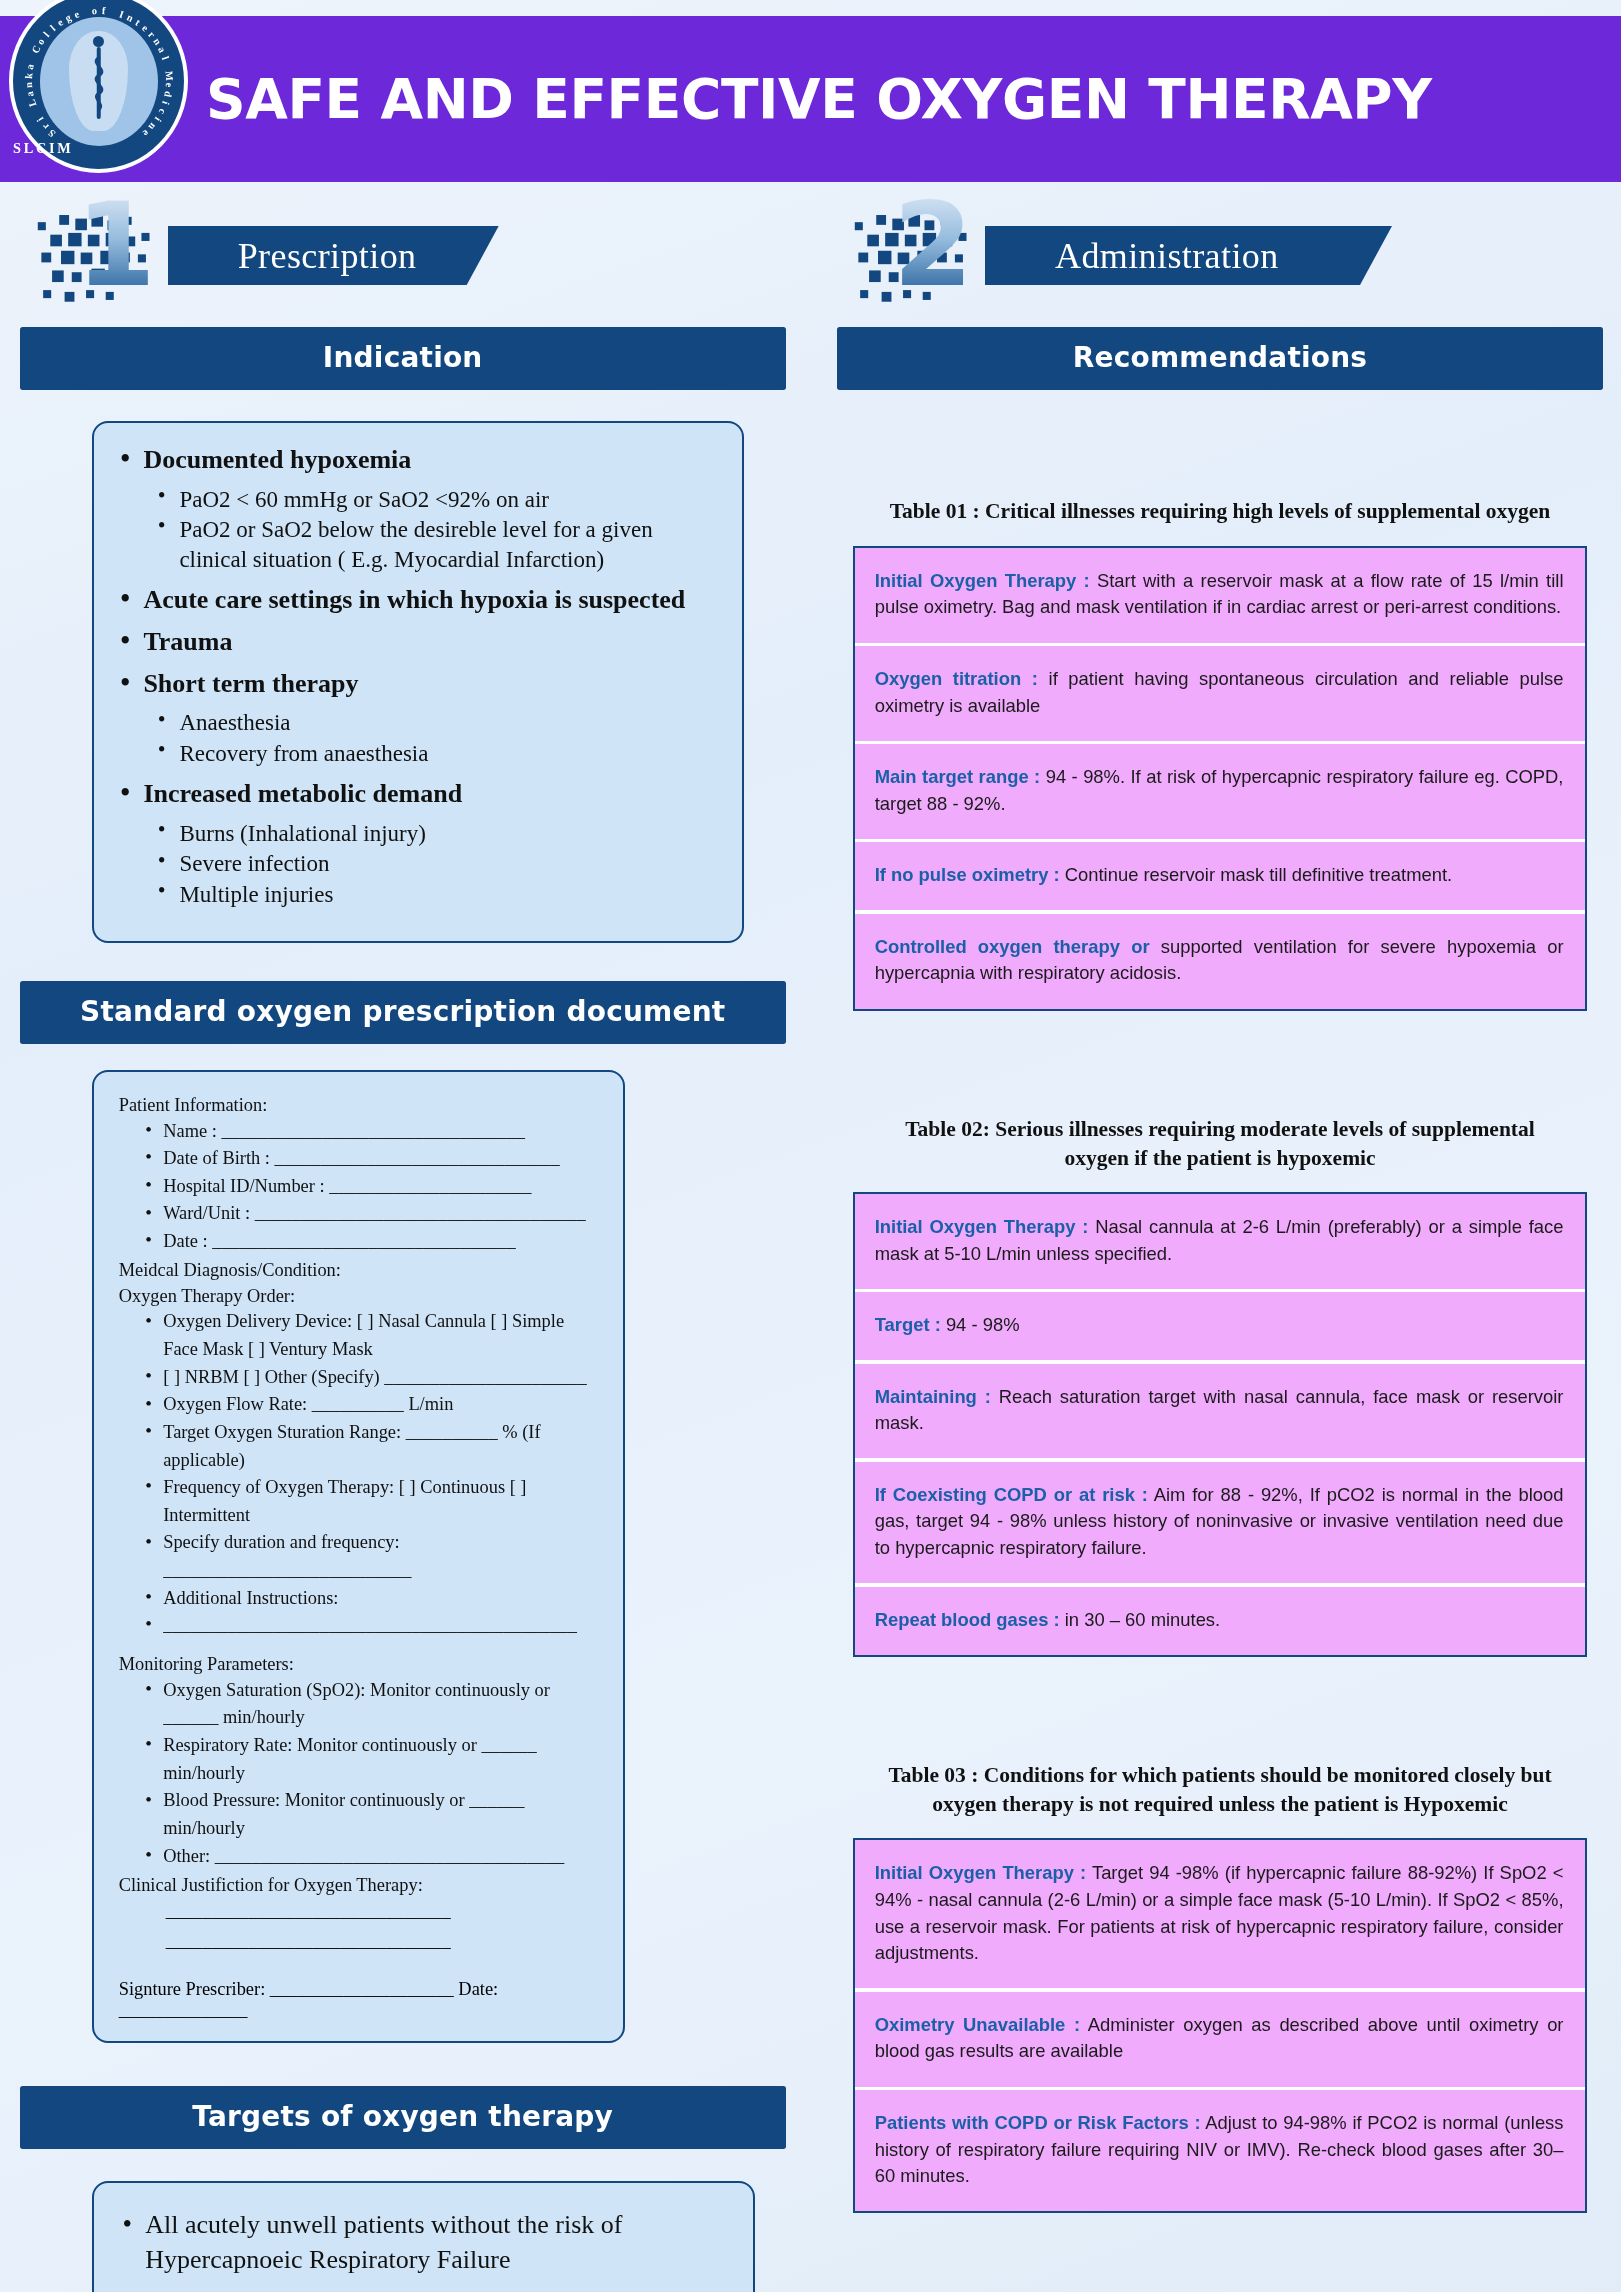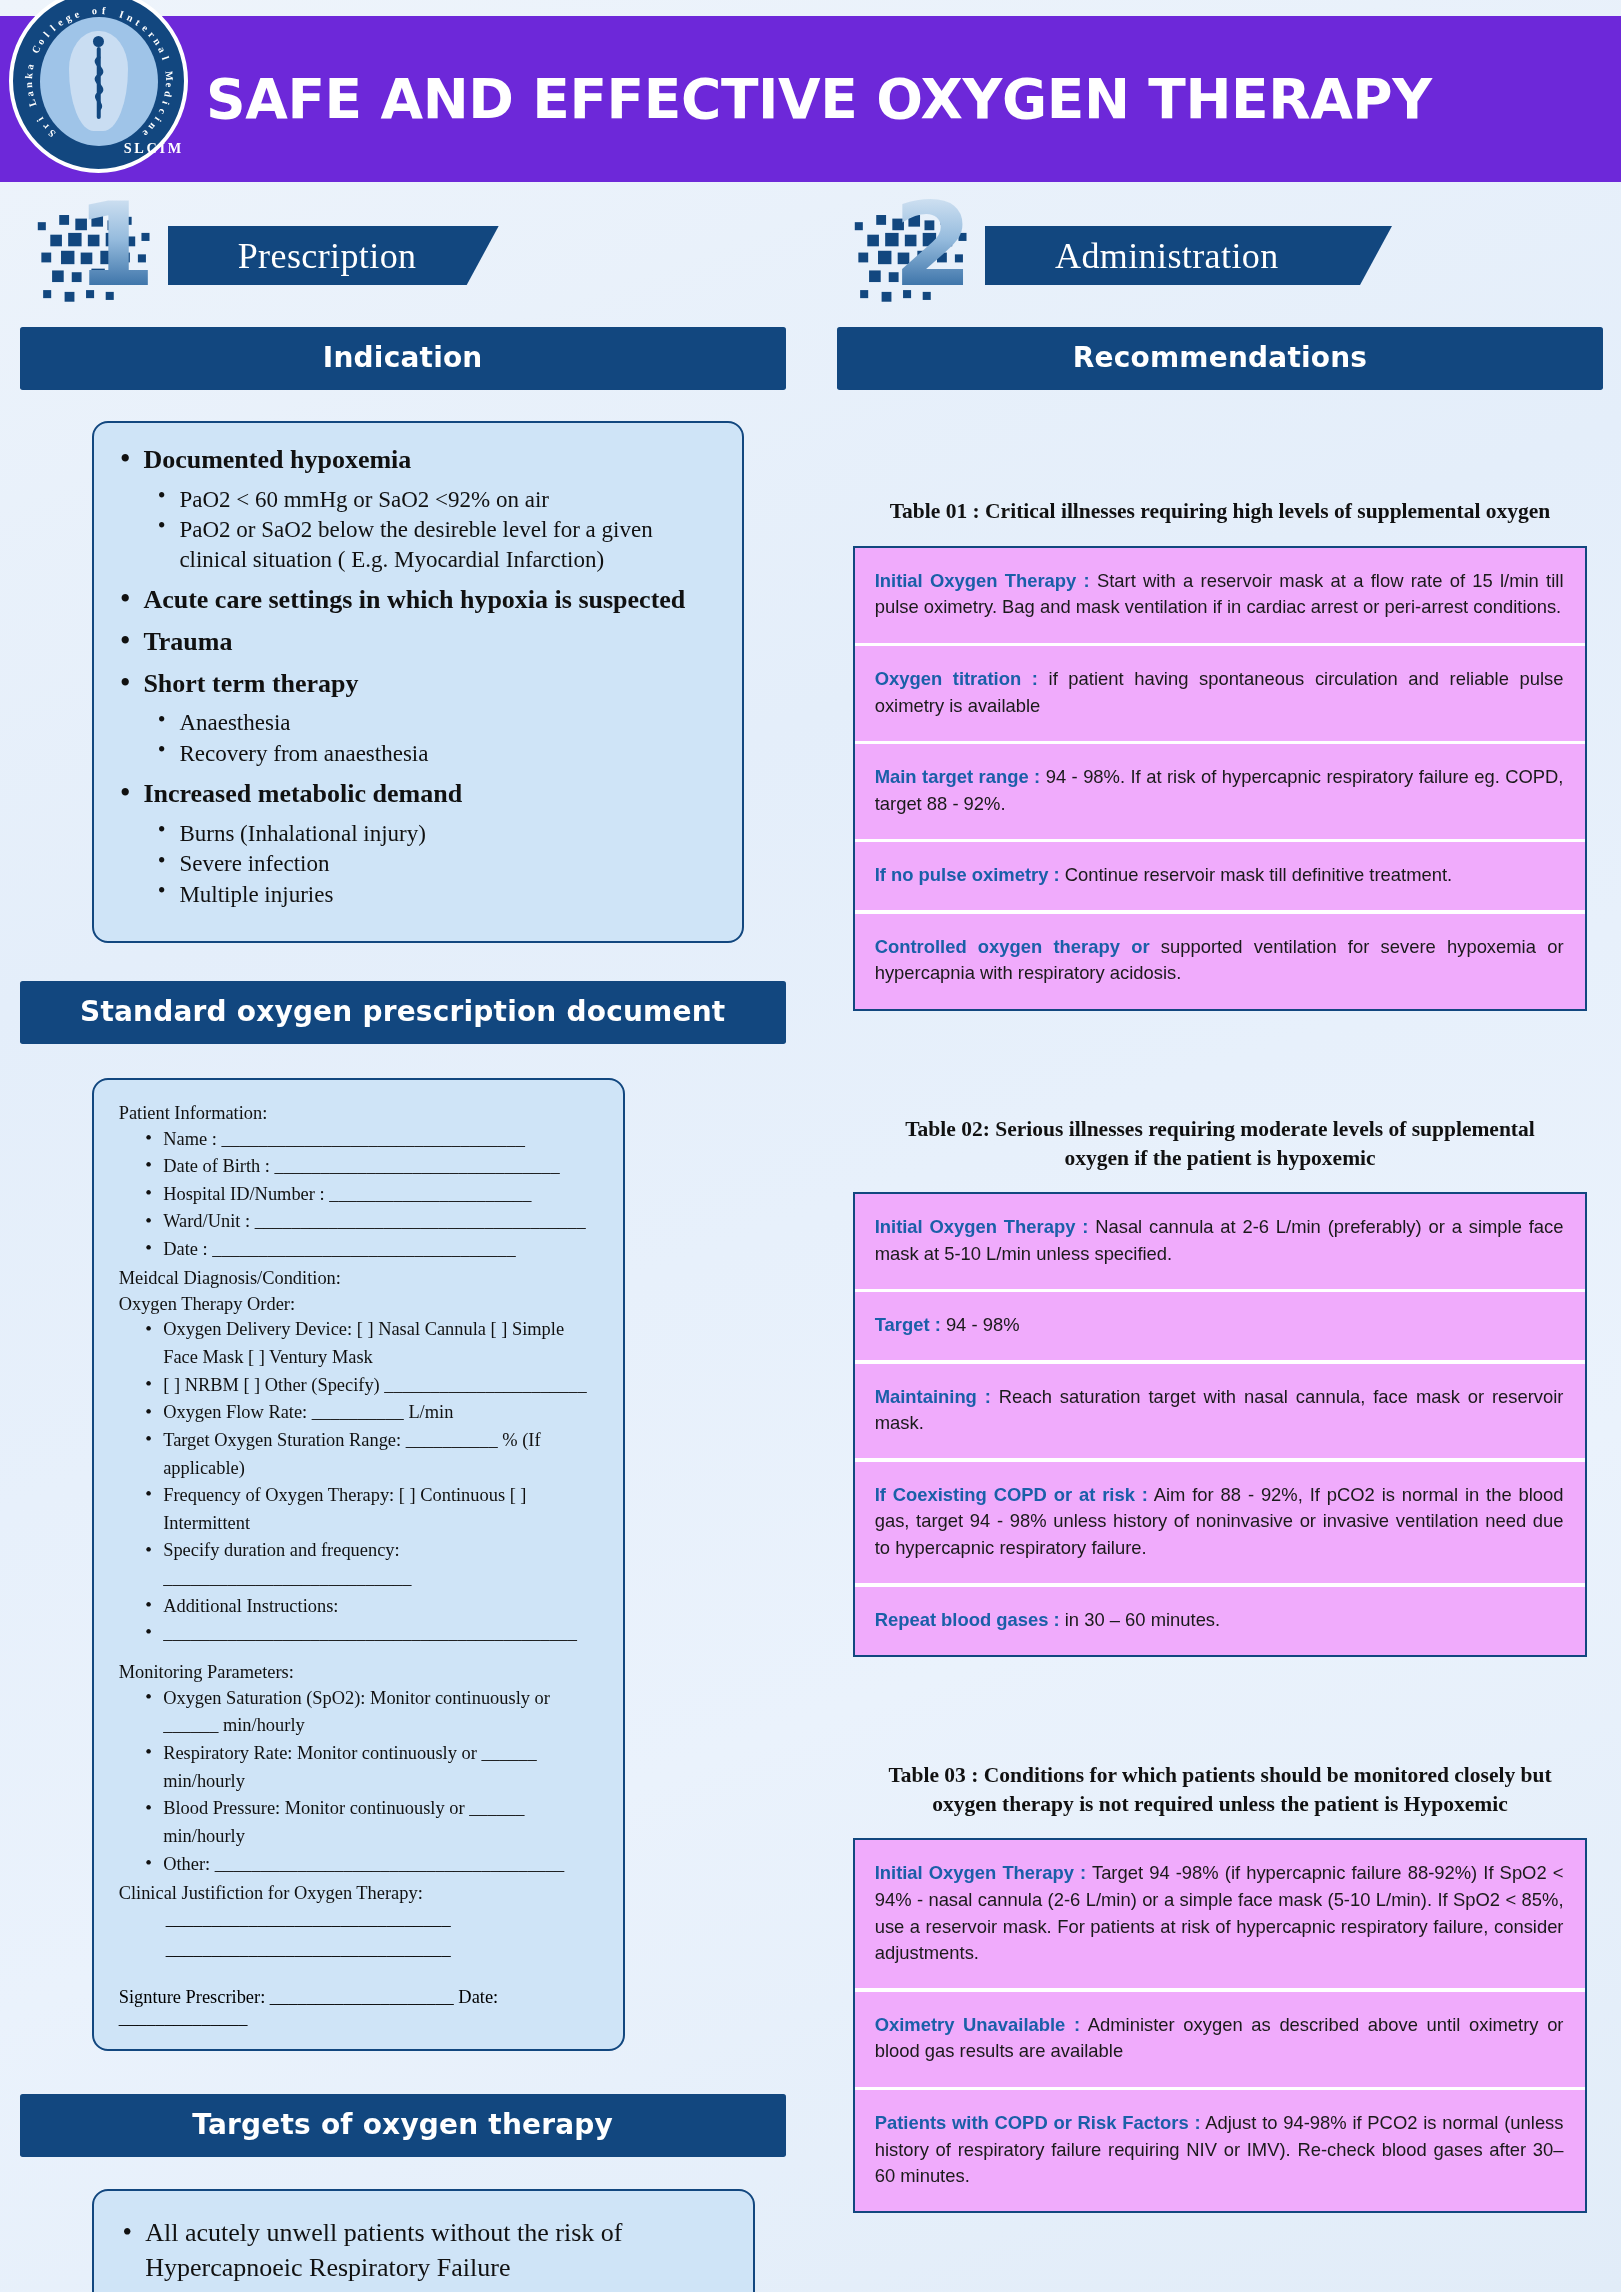--- a/index.html
+++ b/index.html
@@ -53,21 +53,21 @@
   .logo-rod:after {
     content:""; position:absolute; left:50%; top:-11.6px;
     width:11.6px;height:11.6px;border-radius:50%;background:#12477f;
     transform:translateX(-50%);
   }
   .logo-snake {
     position:absolute; left:50%; top:23px; width:27px; height:59px;
     transform:translateX(-50%);
   }
   .logo-slcim {
-    position: absolute; left: 0; right: 0; bottom: 12.5px; text-align: right;
+    position: absolute; left: 0; right: 0; bottom: 12.5px; text-align: left;
     color: #ffffff; font-size: 14.3px; letter-spacing: 2.7px; font-weight: bold;
   }
   .header-title {
     color: #ffffff;
     font-family: "DejaVu Sans", sans-serif;
     font-weight: bold; font-size: 55px; letter-spacing: -0.4px;
     margin-left: 206px; white-space: nowrap;
   }
 
   
@@ -129,21 +129,21 @@
   ul.lv2 > li {
     position: relative; padding-left: 27px;
     font-size: 23px; font-weight: normal; color: #111111;
     line-height: 1.28; margin-bottom: 0.9px;
   }
   ul.lv2 > li:before {
     content: "\2022"; position: absolute; left: 5.4px; top: -2.7px; font-size: 22.4px;
   }
 
   
-  .doc-card { margin: 34px 49px 0 72px; width: 533px; padding: 18px 21.5px 19.7px 25px; }
+  .doc-card { margin: 26px 49px 0 72px; width: 533px; padding: 18px 21.5px 19.7px 25px; }
   .doc-card .sec-lbl { font-size: 18.4px; color: #111111; margin: 4.5px 0 1.8px; }
   .doc-card ul { list-style: none; margin: 0 0 3.6px 23px; }
   .doc-card ul li {
     position: relative; padding-left: 21.5px;
     font-size: 18.4px; line-height: 1.5; color: #111111;
   }
   .doc-card ul li:before {
     content: "\2022"; position: absolute; left: 3.6px; top: -1.8px; font-size: 19px;
   }
   .doc-card .indent-line { margin-left: 47px; font-size: 18.4px; line-height: 1.6; }

